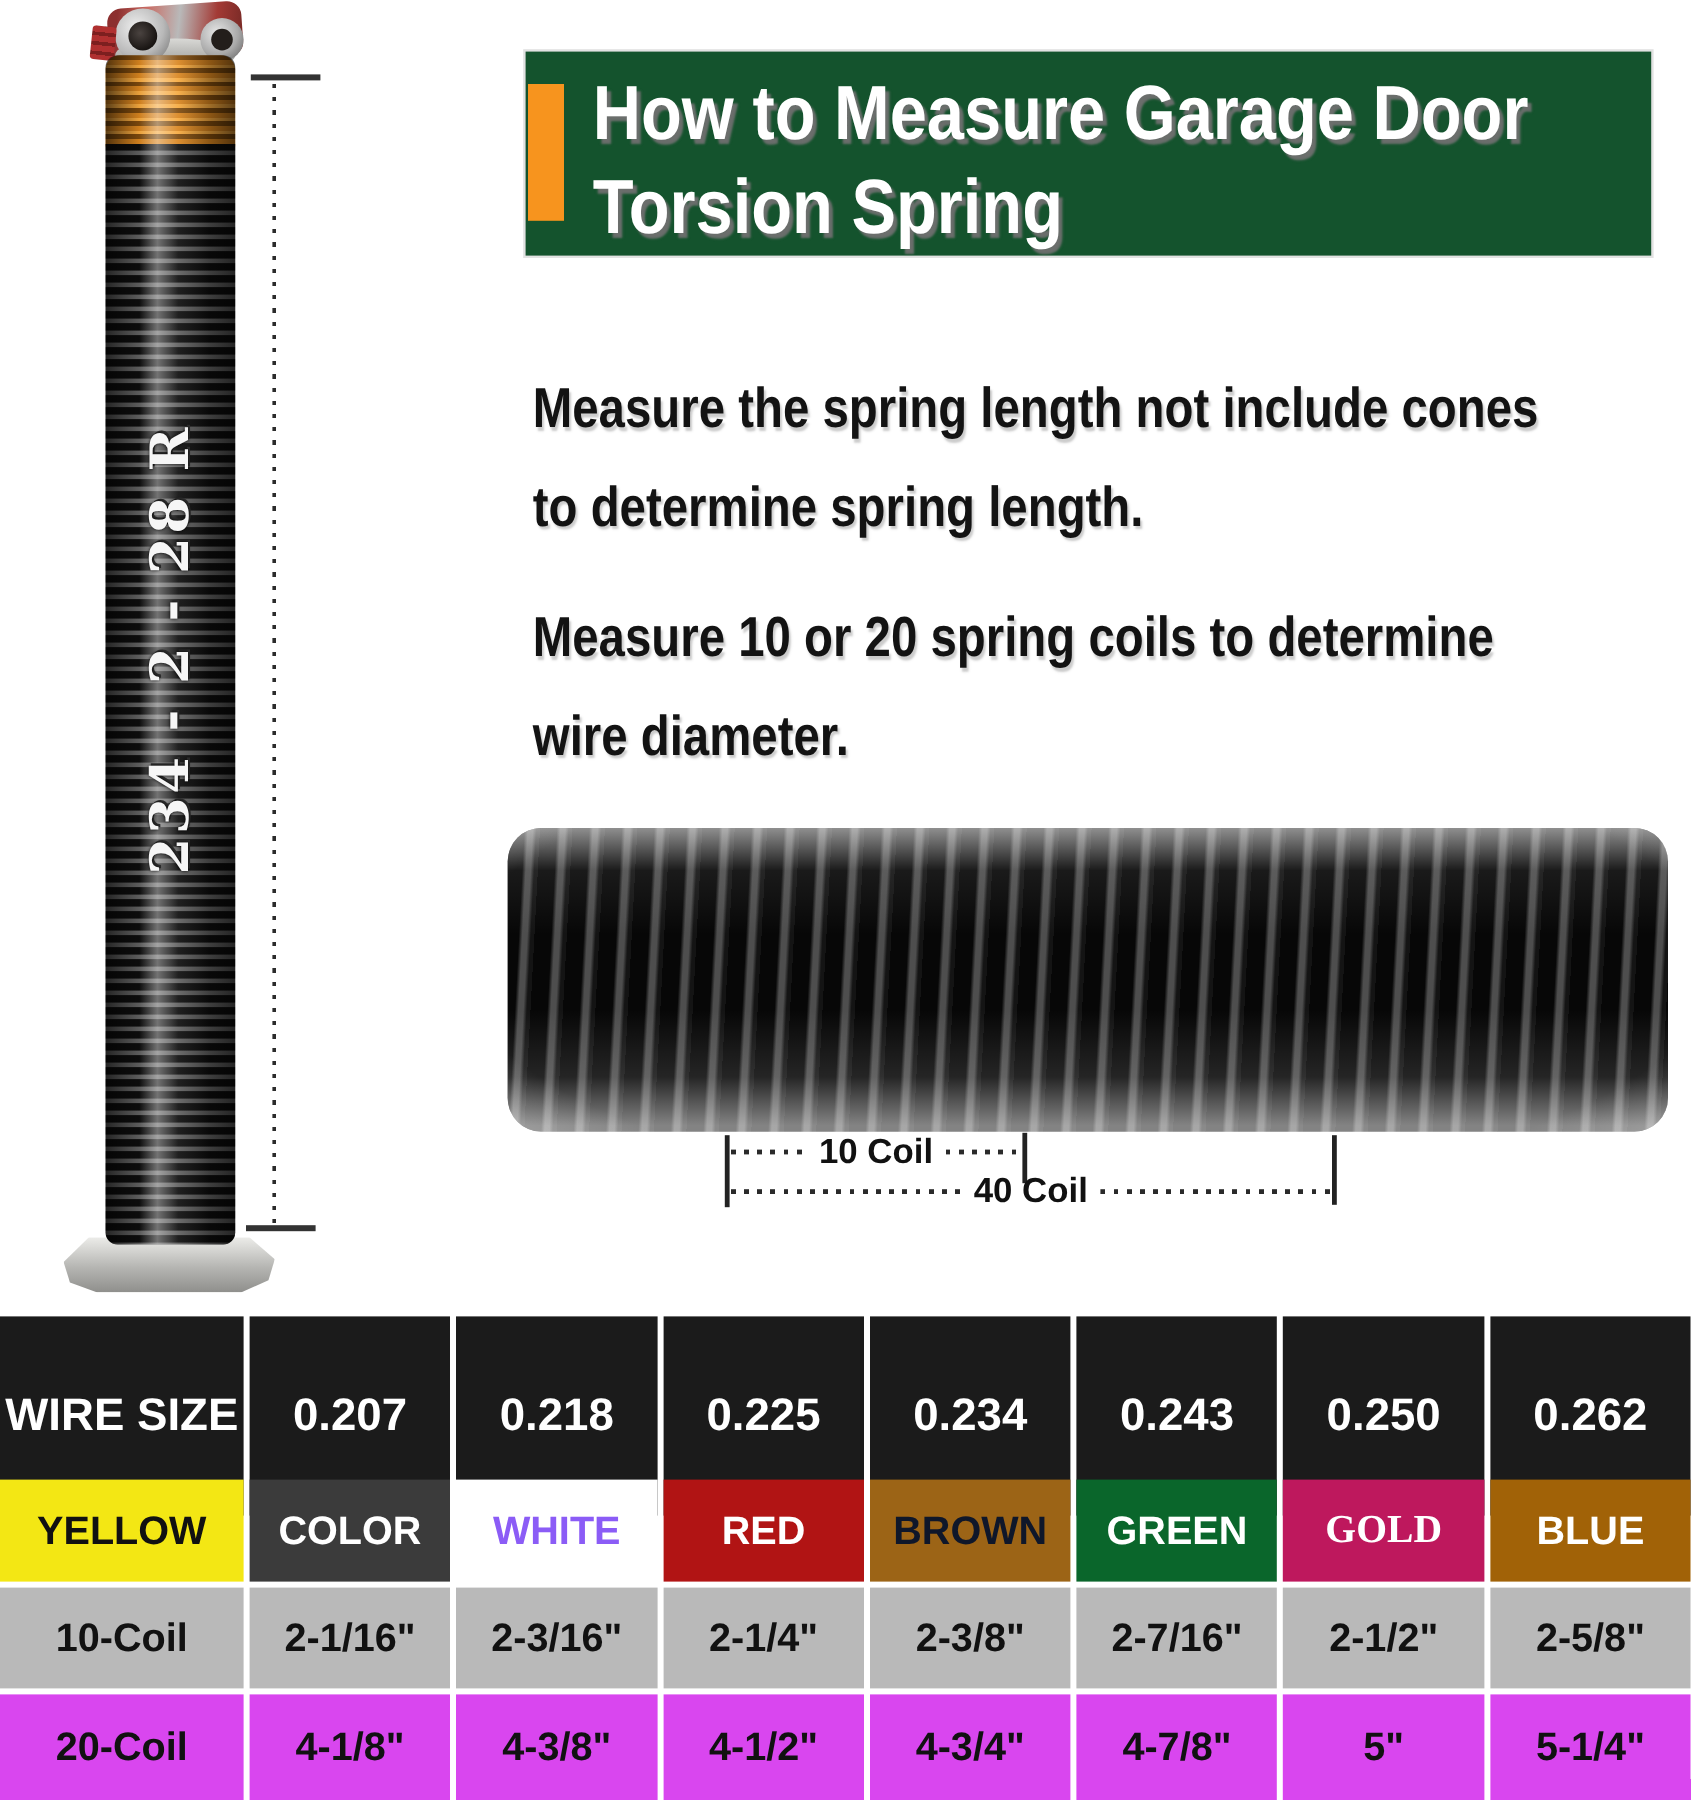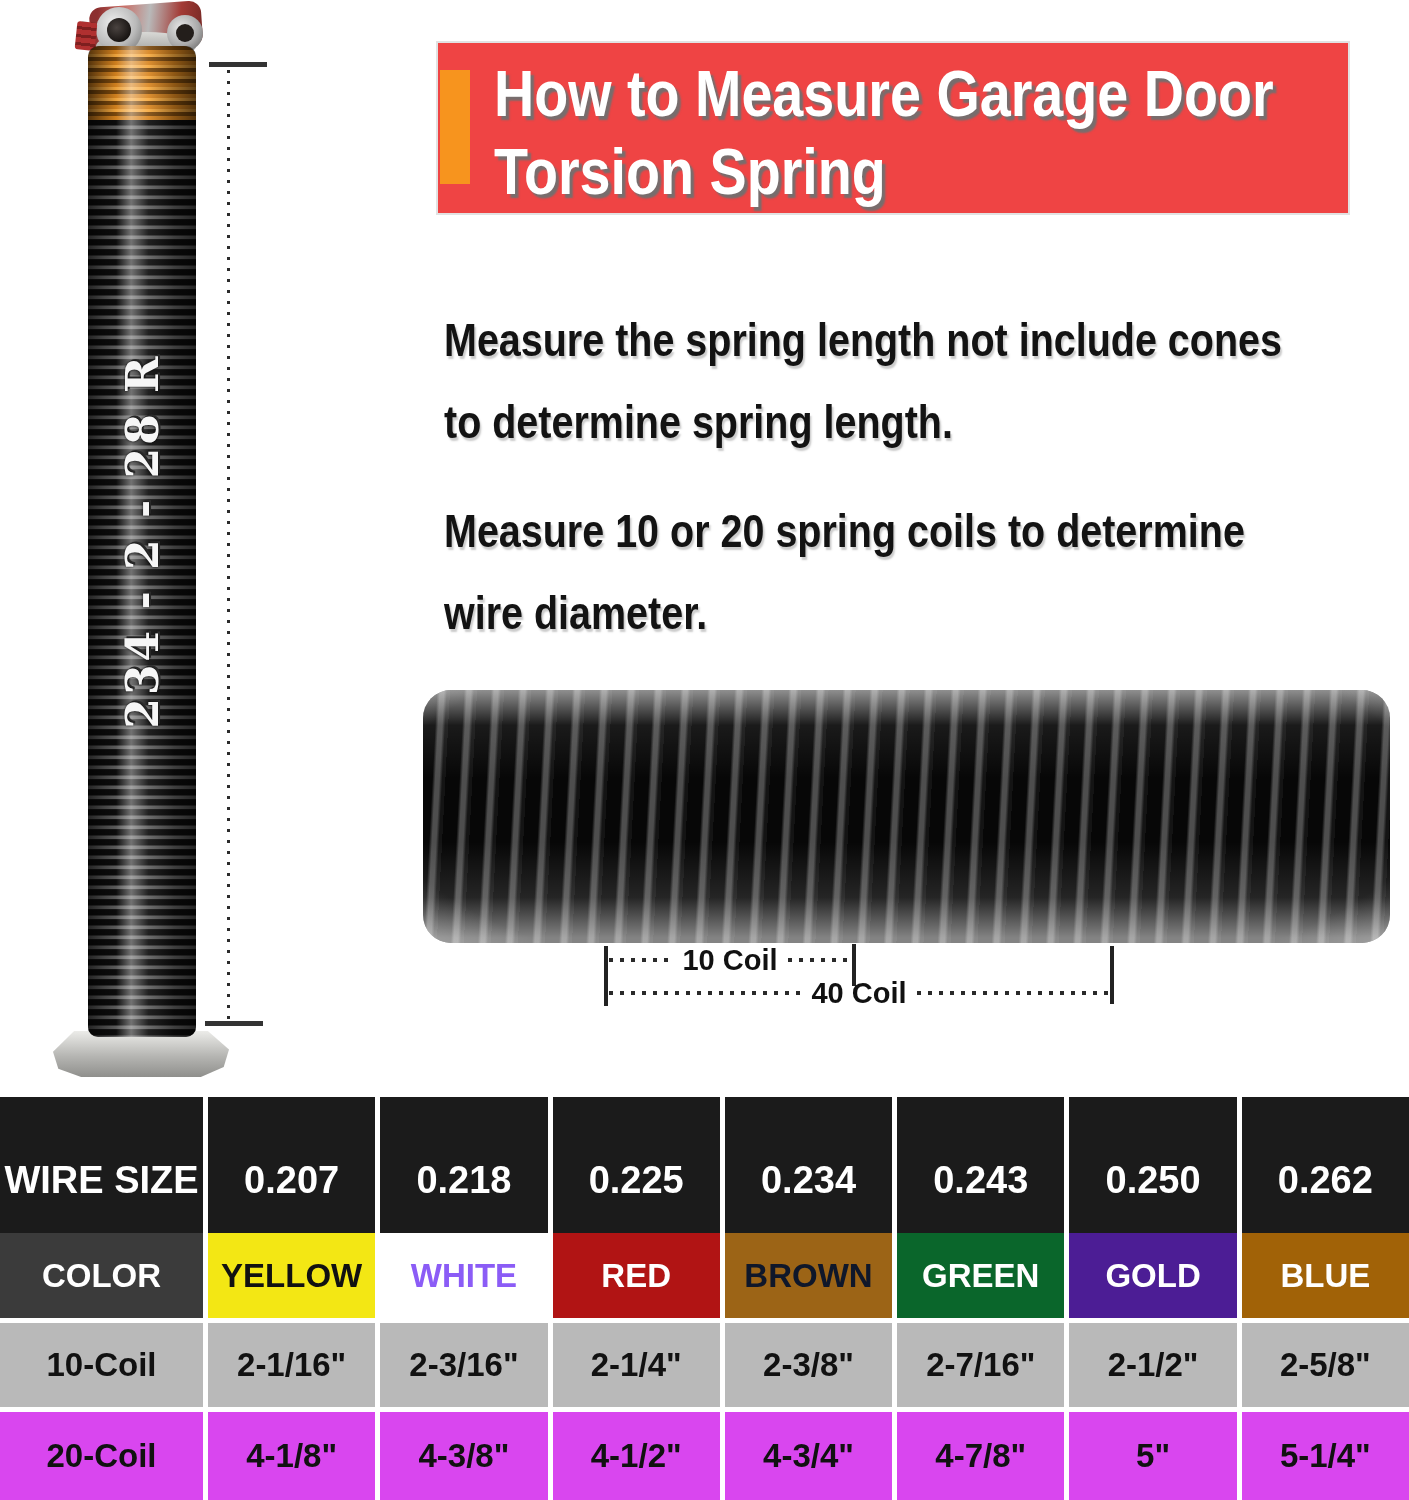--- a/index.html
+++ b/index.html
@@ -37,22 +37,22 @@
     clip-path:polygon(0% 45%,12% 0%,88% 0%,100% 40%,97% 78%,84% 100%,16% 100%,3% 82%);
     background:linear-gradient(180deg,#ecece9,#b5b5b2 55%,#8f8f8c);}
 
   .dim-vline{position:absolute;left:227px;top:70px;width:3px;height:950px;
     background:repeating-linear-gradient(180deg,#2b2b2b 0 3.5px,transparent 3.5px 11px);}
   .dim-cap{position:absolute;height:5px;background:#333;}
   .dim-cap.top{left:209px;top:62px;width:58px;}
   .dim-cap.bottom{left:205px;top:1021px;width:58px;}
 
   
-  .banner{position:absolute;left:438px;top:43px;width:910px;height:170px;background:#ef4444;
-    box-shadow:0 0 0 2px #e2e2e2;}
+  .banner{position:absolute;left:438px;top:43px;width:910px;height:170px;background:#14532d;
+    box-shadow:0 0 0 2px #e2e2e2;padding-left:28px;}
   .banner .accent{position:absolute;left:2px;top:27px;width:30px;height:114px;}
   .banner .t-line{position:absolute;left:56px;color:#fff;font-weight:bold;font-size:64px;
     white-space:nowrap;transform:scaleX(.87);transform-origin:0 50%;
     text-shadow:4px 4px 2px rgba(112,112,112,.95);letter-spacing:0px;}
   .banner .t1{top:14px;}
   .banner .t2{top:92px;}
 
   
   .para-line{position:absolute;left:444px;color:#131313;font-weight:bold;font-size:47px;
     white-space:nowrap;transform:scaleX(.84);transform-origin:0 50%;
@@ -156,27 +156,27 @@
     <div class="cell">0.207</div>
     <div class="cell">0.218</div>
     <div class="cell">0.225</div>
     <div class="cell">0.234</div>
     <div class="cell">0.243</div>
     <div class="cell">0.250</div>
     <div class="cell">0.262</div>
   </div>
 
   <div class="trow row-color">
+    <div class="cell" style="background: rgb(243, 231, 20); color: rgb(17, 17, 17);">YELLOW</div>
     <div class="cell labelcell">COLOR</div>
-    <div class="cell" style="background: rgb(243, 231, 20); color: rgb(17, 17, 17);">YELLOW</div>
     <div class="cell" style="background: rgb(255, 255, 255); color: #8b5cf6;">WHITE</div>
     <div class="cell" style="background: rgb(177, 20, 20); color: rgb(255, 255, 255);">RED</div>
     <div class="cell" style="background: rgb(156, 100, 22); color: #0f172a;">BROWN</div>
     <div class="cell" style="background: rgb(10, 102, 43); color: rgb(255, 255, 255);">GREEN</div>
-    <div class="cell" style="background: #4c1d95; color: rgb(255, 255, 255);">GOLD</div>
+    <div class="cell" style="background: #be185d; color: rgb(255, 255, 255); font-family: Liberation Serif, serif;">GOLD</div>
     <div class="cell" style="background: #a16207; color: rgb(255, 255, 255);">BLUE</div>
   </div>
 
   <div class="trow row-c10">
     <div class="cell">10-Coil</div>
     <div class="cell">2-1/16"</div>
     <div class="cell">2-3/16"</div>
     <div class="cell">2-1/4"</div>
     <div class="cell">2-3/8"</div>
     <div class="cell">2-7/16"</div>

